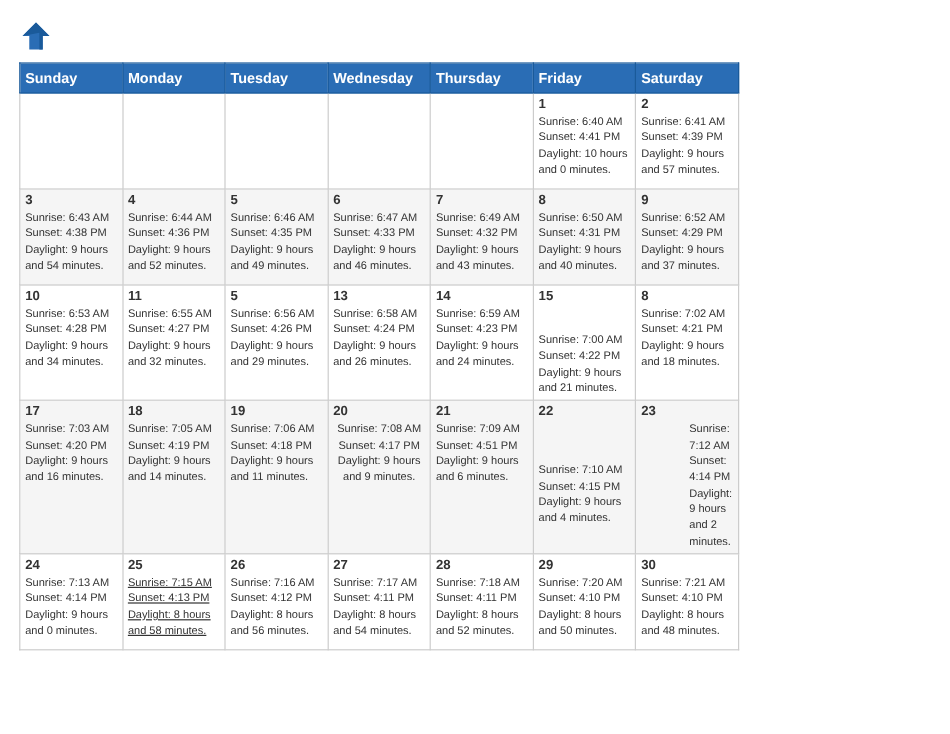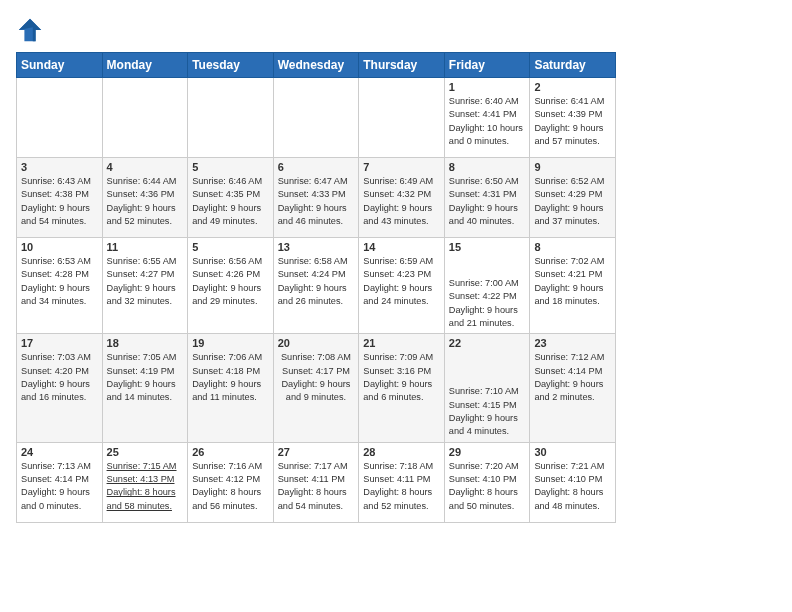--- a/index.html
+++ b/index.html
@@ -275,34 +275,34 @@
           <td>
             <span class="day-number">20</span>
             <div class="day-info" style="white-space: pre-line; text-align: center;">Sunrise: 7:08 AM
 Sunset: 4:17 PM
 Daylight: 9 hours
 and 9 minutes.</div>
           </td>
           <td>
             <span class="day-number">21</span>
             <div class="day-info" style="white-space: pre-line;">Sunrise: 7:09 AM
-Sunset: 3:16 PM
+Sunset: 4:51 PM
 Daylight: 9 hours
 and 6 minutes.</div>
           </td>
           <td>
             <span class="day-number">22</span>
             <div class="day-info" style="white-space: pre-line; margin-top: 36px;">Sunrise: 7:10 AM
 Sunset: 4:15 PM
 Daylight: 9 hours
 and 4 minutes.</div>
           </td>
           <td>
             <span class="day-number">23</span>
-            <div class="day-info" style="white-space: pre-line;">Sunrise: 7:12 AM
+            <div class="day-info" style="white-space: pre-line; margin-left: 40px;">Sunrise: 7:12 AM
 Sunset: 4:14 PM
 Daylight: 9 hours
 and 2 minutes.</div>
           </td>
         </tr>
         <tr>
           <td>
             <span class="day-number">24</span>
             <div class="day-info" style="white-space: pre-line;">Sunrise: 7:13 AM
 Sunset: 4:14 PM

